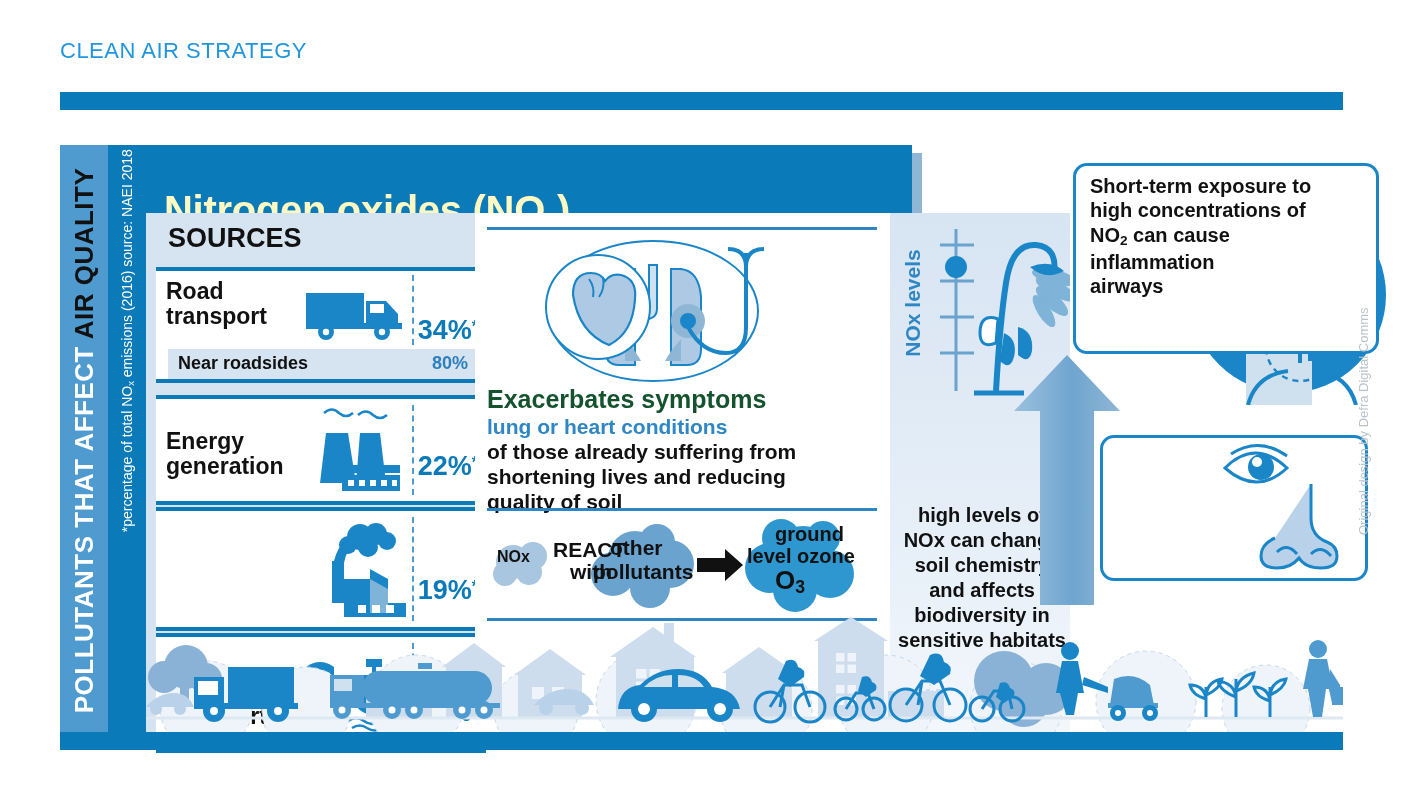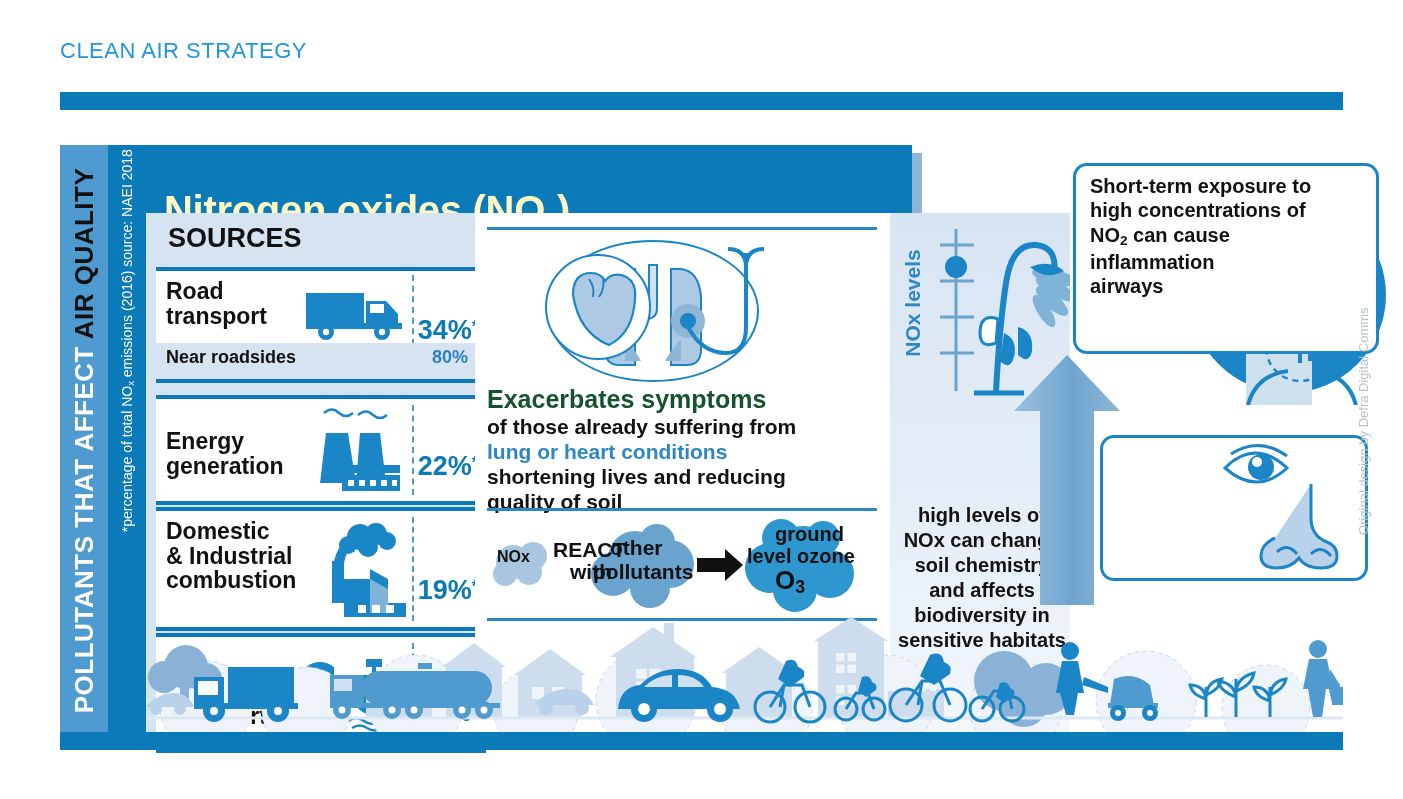--- a/index.html
+++ b/index.html
@@ -50,21 +50,21 @@
   .src-row{position:absolute;left:96px;width:330px;background:#ffffff;
       border-top:4px solid #0b7ab8;border-bottom:4px solid #0b7ab8;}
   .src-name{position:absolute;left:10px;font-size:23px;font-weight:bold;
       color:#111;line-height:1.07;}
   .src-pct{position:absolute;right:6px;font-size:27px;font-weight:bold;
       color:#0b7ab8;}
   .src-pct sup{font-size:.6em;}
   .divider{position:absolute;top:6px;bottom:6px;right:72px;width:0;
       border-left:2px dashed #4f9bd0;}
   .src-icon{position:absolute;}
-  .subrow{position:absolute;left:0;right:0;bottom:0;height:36px;
+  .subrow{position:absolute;left:12px;right:0;bottom:0;height:30px;
       background:#d6e3f0;}
   .subrow .lab{position:absolute;left:10px;top:4px;font-size:18px;
       font-weight:bold;color:#111;}
   .subrow .val{position:absolute;right:18px;top:4px;font-size:18px;
       font-weight:bold;color:#2e7fbe;}
 
   
   #pane-center{left:415px;top:68px;width:415px;height:537px;background:#ffffff;}
   #hl-top{left:12px;top:14px;width:390px;height:3px;background:#2e87c4;}
   #ctext{left:12px;top:172px;width:395px;}
@@ -181,25 +181,20 @@
             <rect x="62" y="73" width="6" height="6"></rect>
             <rect x="73" y="73" width="6" height="6"></rect>
             <rect x="84" y="73" width="5" height="6"></rect>
           </g>
       </svg>
     </span>
     <div class="src-pct" style="top:52px;right:8px;"><span>22%</span><sup>*</sup></div>
   </div>
 
   <div class="src-row" style="top:362px;height:116px;">
-    <div class="src-name" style="left:10px;top:8px;">
-      <div>Domestic</div>
-        <div>&amp; Industrial</div>
-        <div>combustion</div>
-    </div>
     <div class="divider"></div>
     <span class="src-icon" style="left:158px;top:10px;">
       <svg width="92" height="98" viewBox="0 0 92 98">
         <g fill="#1a86c8">
           <circle cx="46" cy="16" r="13"></circle>
             <circle cx="62" cy="13" r="11"></circle>
             <circle cx="73" cy="20" r="9"></circle>
           <circle cx="34" cy="24" r="9"></circle>
             <circle cx="54" cy="26" r="10"></circle>
           <path d="M20 40 q4 -16 14 -22 l6 6 q-8 6 -10 18 Z"></path>
@@ -272,22 +267,22 @@
         <circle cx="185" cy="86" r="17" fill="#8fb6d4"></circle>
           <circle cx="185" cy="86" r="8" fill="#1a86c8"></circle>
         <path d="M185 92 q14 26 38 26 q20 0 20 -26 v-60" stroke="#1a86c8" stroke-width="4" fill="none"></path>
         <path d="M243 32 v-14 M243 32 q0 -18 -18 -18" stroke="#1a86c8" stroke-width="4" fill="none"></path>
         <path d="M243 32 q0 -18 18 -18" stroke="#1a86c8" stroke-width="4" fill="none"></path>
       </svg>
     </span>
 
     <div class="abs" id="ctext">
       <div class="h">Exacerbates symptoms</div>
+      <div class="b"><span class="bl">lung or heart conditions</span></div>
       <div class="b">of those already suffering from</div>
-      <div class="b"><span class="bl">lung or heart conditions</span></div>
       <div class="b">shortening lives and reducing</div>
       <div class="b">quality of soil</div>
     </div>
 
     <div class="abs" id="hl-mid"></div>
 
     <svg class="abs" style="left:10px;top:303px;" width="400" height="100" viewBox="0 0 400 100">
       <g fill="#a8c6e0">
         <circle cx="28" cy="46" r="17"></circle>
           <circle cx="48" cy="40" r="14"></circle>

